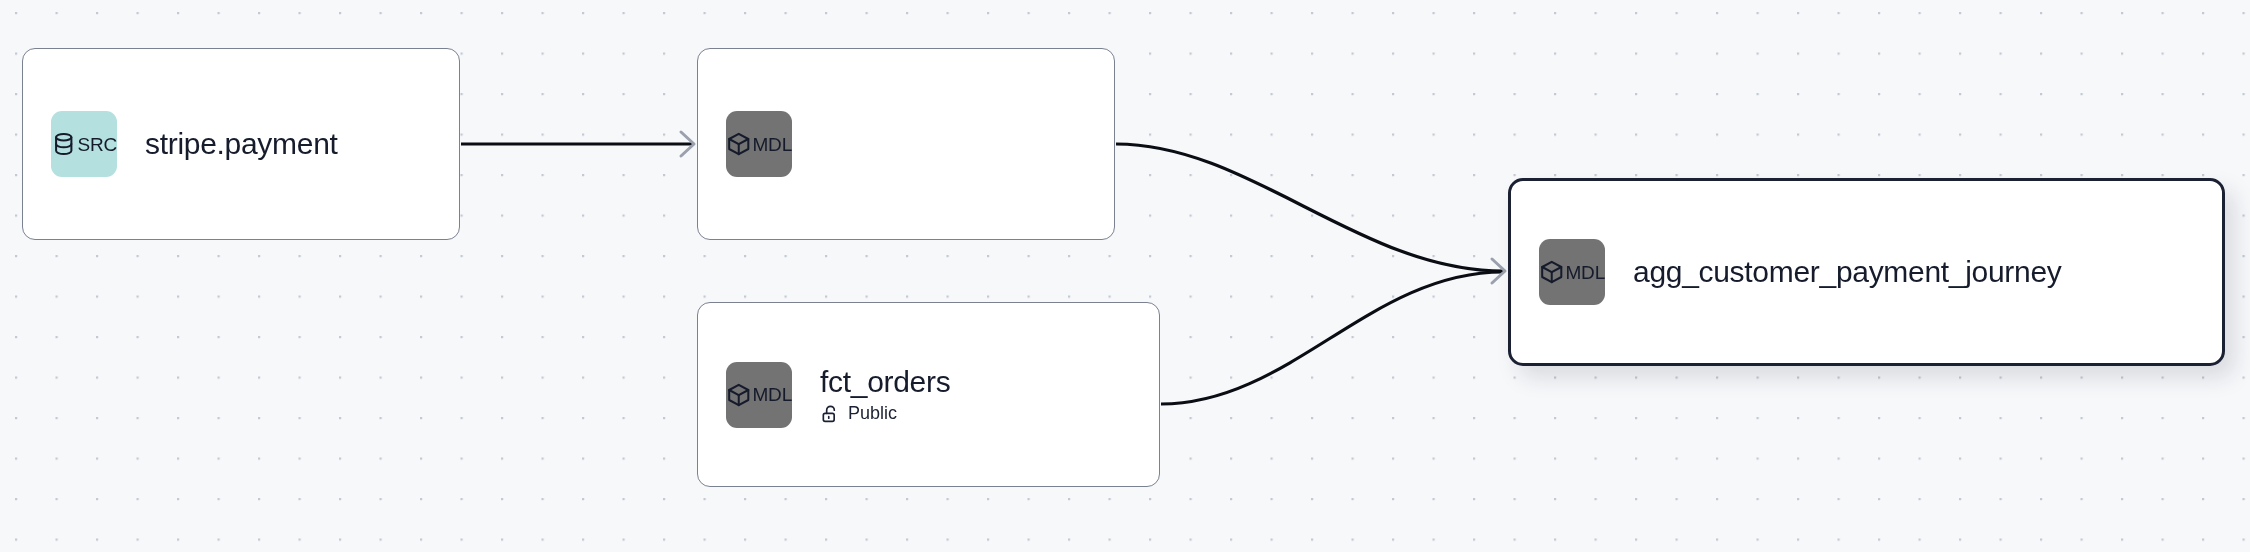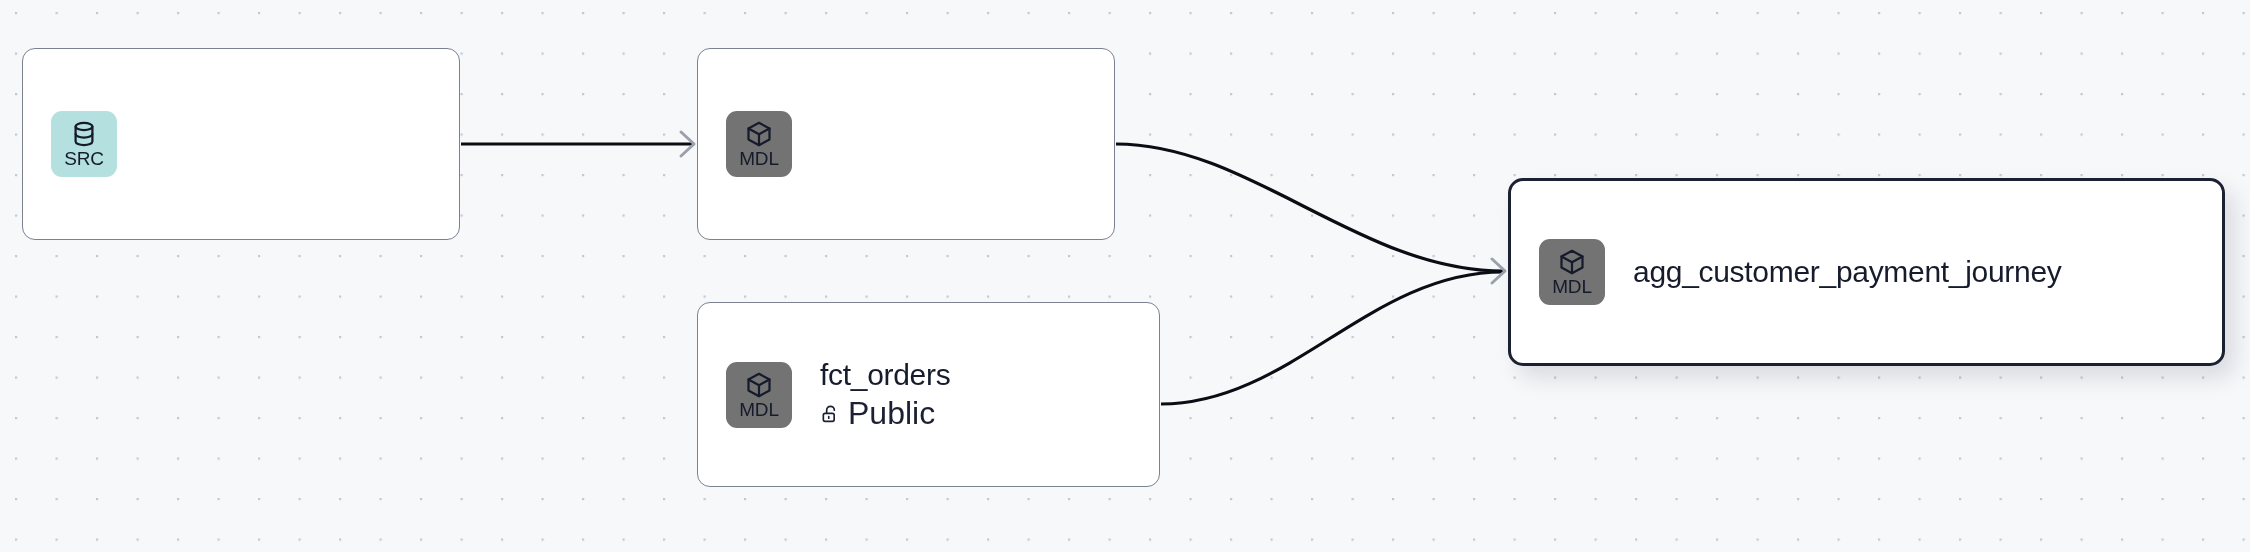--- a/index.html
+++ b/index.html
@@ -49,21 +49,21 @@
     z-index: 4;
   }
 
   .badge {
     flex: 0 0 auto;
     width: 66px;
     height: 66px;
     border-radius: 11px;
     margin-left: 28px;
     display: flex;
-    flex-direction: column;
+    flex-direction: row;
     align-items: center;
     justify-content: center;
     gap: 1px;
   }
   .badge.src { background: #b4e0df; }
   .badge.mdl { background: #737373; }
   .badge svg {
     display: block;
     width: 28px;
     height: 28px;
@@ -89,21 +89,21 @@
     line-height: 1.12;
     color: #161c2c;
     white-space: nowrap;
     font-weight: 400;
     letter-spacing: -0.3px;
   }
   .node-sub {
     display: flex;
     align-items: center;
     gap: 8px;
-    font-size: 32px;
+    font-size: 18px;
     line-height: 1.1;
     color: #1b2133;
     white-space: nowrap;
   }
   .node-sub svg {
     display: block;
     width: 20px;
     height: 20px;
     flex: 0 0 auto;
   }
@@ -126,20 +126,23 @@
   </svg>
 
   <div class="node" id="node-stripe-payment" style="left:22px; top:48px; width:438px; height:192px;">
     <div class="badge src">
       <svg viewBox="0 0 24 24" fill="none" stroke="#151b2b" stroke-width="1.9" stroke-linecap="round" stroke-linejoin="round">
         <ellipse cx="12" cy="5.6" rx="7.2" ry="3.1"></ellipse>
         <path d="M4.8 5.6 v12.8 c0 1.71 3.22 3.1 7.2 3.1 s7.2-1.39 7.2-3.1 V5.6"></path>
         <path d="M4.8 12 c0 1.71 3.22 3.1 7.2 3.1 s7.2-1.39 7.2-3.1"></path>
       </svg>
       <span class="badge-label">SRC</span>
+    </div>
+    <div class="node-text">
+      <div class="node-title">stripe.payment</div>
     </div>
   </div>
 
   <div class="node" id="node-stg-payments" style="left:697px; top:48px; width:418px; height:192px;">
     <div class="badge mdl">
       <svg viewBox="0 0 24 24" fill="none" stroke="#151b2b" stroke-width="1.9" stroke-linecap="round" stroke-linejoin="round">
         <path d="M12 2.4 L21 7.3 V16.7 L12 21.6 L3 16.7 V7.3 Z"></path>
         <path d="M3 7.3 L12 12.2 L21 7.3"></path>
         <path d="M12 12.2 V21.6"></path>
       </svg>

